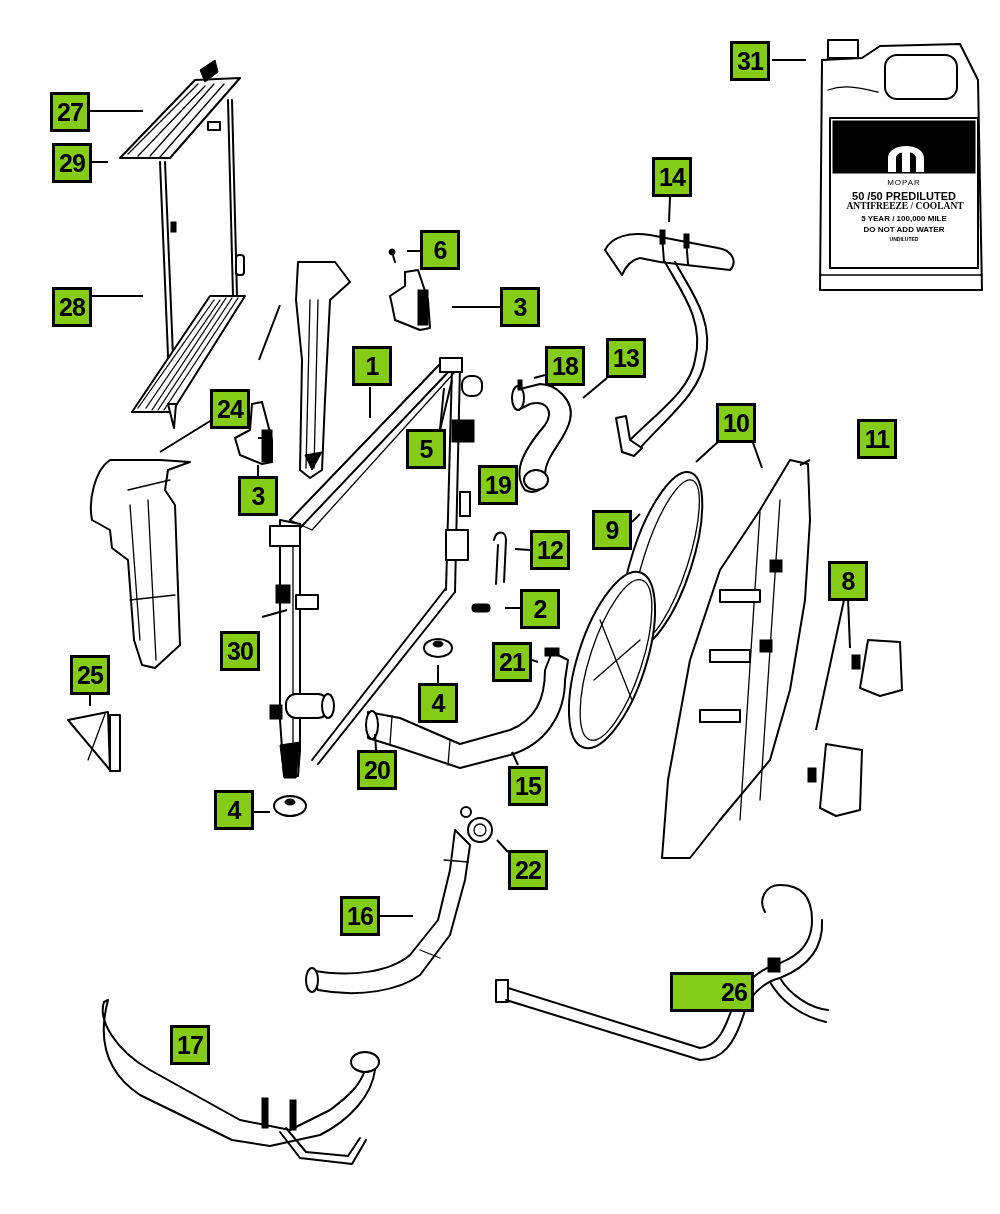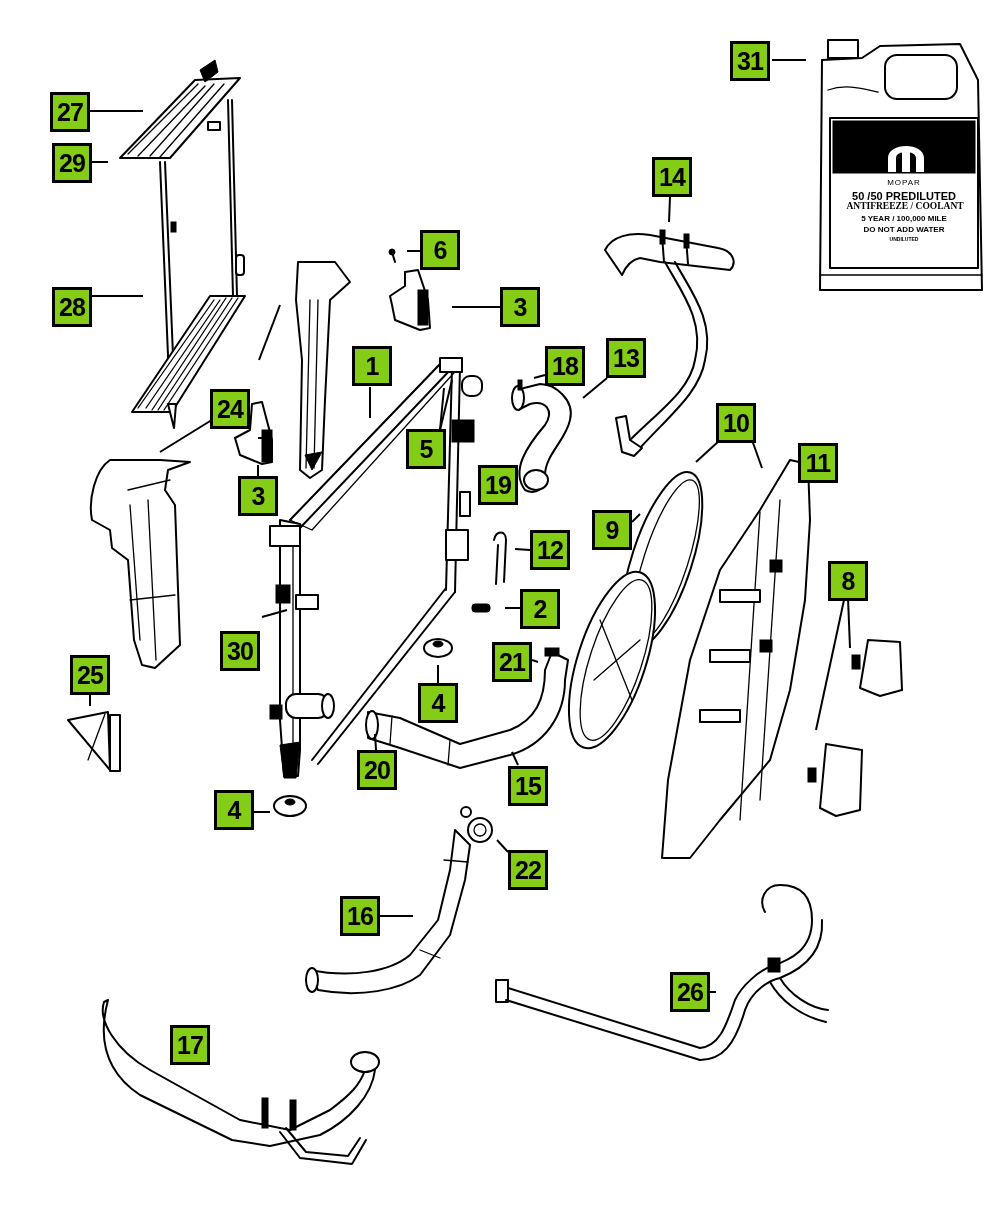--- a/index.html
+++ b/index.html
@@ -249,35 +249,35 @@
 <div class="callout" style="left:520px;top:589px;">2</div>
 <div class="callout" style="left:500px;top:287px;">3</div>
 <div class="callout" style="left:238px;top:476px;">3</div>
 <div class="callout" style="left:418px;top:683px;">4</div>
 <div class="callout" style="left:214px;top:790px;">4</div>
 <div class="callout" style="left:406px;top:429px;">5</div>
 <div class="callout" style="left:420px;top:230px;">6</div>
 <div class="callout" style="left:828px;top:561px;">8</div>
 <div class="callout" style="left:592px;top:510px;">9</div>
 <div class="callout" style="left:716px;top:403px;">10</div>
-<div class="callout" style="left:798px;top:419px;margin-top:24px;">11</div>
+<div class="callout" style="left:857px;top:419px;">11</div>
 <div class="callout" style="left:530px;top:530px;">12</div>
 <div class="callout" style="left:606px;top:338px;">13</div>
 <div class="callout" style="left:652px;top:157px;">14</div>
 <div class="callout" style="left:508px;top:766px;">15</div>
 <div class="callout" style="left:340px;top:896px;">16</div>
 <div class="callout" style="left:170px;top:1000px;margin-top:25px;">17</div>
 <div class="callout" style="left:545px;top:346px;">18</div>
 <div class="callout" style="left:478px;top:465px;">19</div>
 <div class="callout" style="left:357px;top:750px;">20</div>
 <div class="callout" style="left:492px;top:642px;">21</div>
 <div class="callout" style="left:508px;top:850px;">22</div>
 <div class="callout" style="left:210px;top:389px;">24</div>
 <div class="callout" style="left:70px;top:655px;">25</div>
-<div class="callout" style="left:670px;top:972px;">26</div>
+<div class="callout" style="left:670px;top:972px;padding-left:44px;">26</div>
 <div class="callout" style="left:50px;top:92px;">27</div>
 <div class="callout" style="left:52px;top:287px;">28</div>
 <div class="callout" style="left:52px;top:143px;">29</div>
 <div class="callout" style="left:220px;top:631px;">30</div>
 <div class="callout" style="left:730px;top:41px;">31</div>
 
 <div class="jug-text" style="left:834px;top:178px;width:140px;font-size:8px;font-weight:normal;letter-spacing:1px;">MOPAR</div>
 <div class="jug-text" style="left:834px;top:190px;width:140px;font-size:11px;">50 /50 PREDILUTED</div>
 <div class="jug-text" style="left:832px;top:201px;width:146px;font-size:9.5px;font-family:'Liberation Serif', serif;">ANTIFREEZE / COOLANT</div>
 <div class="jug-text" style="left:834px;top:214px;width:140px;font-size:8px;">5 YEAR / 100,000 MILE</div>

